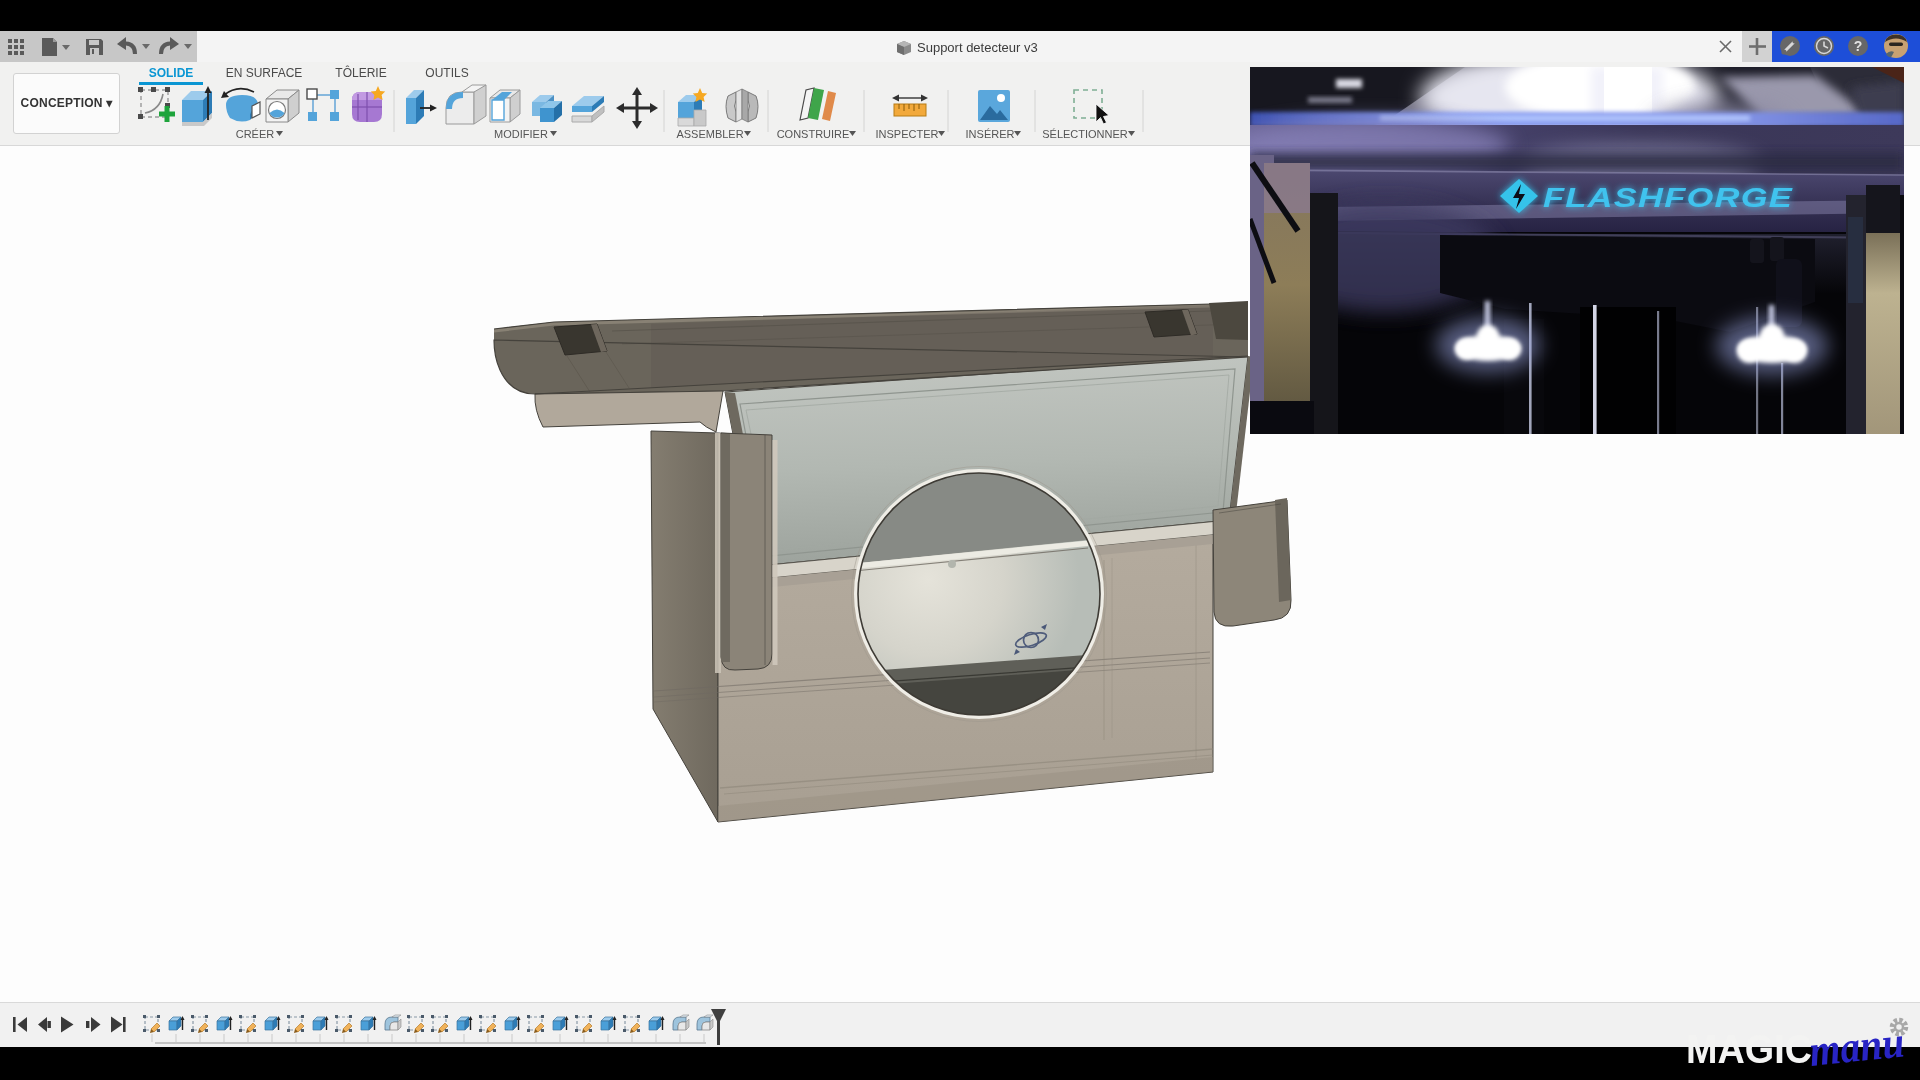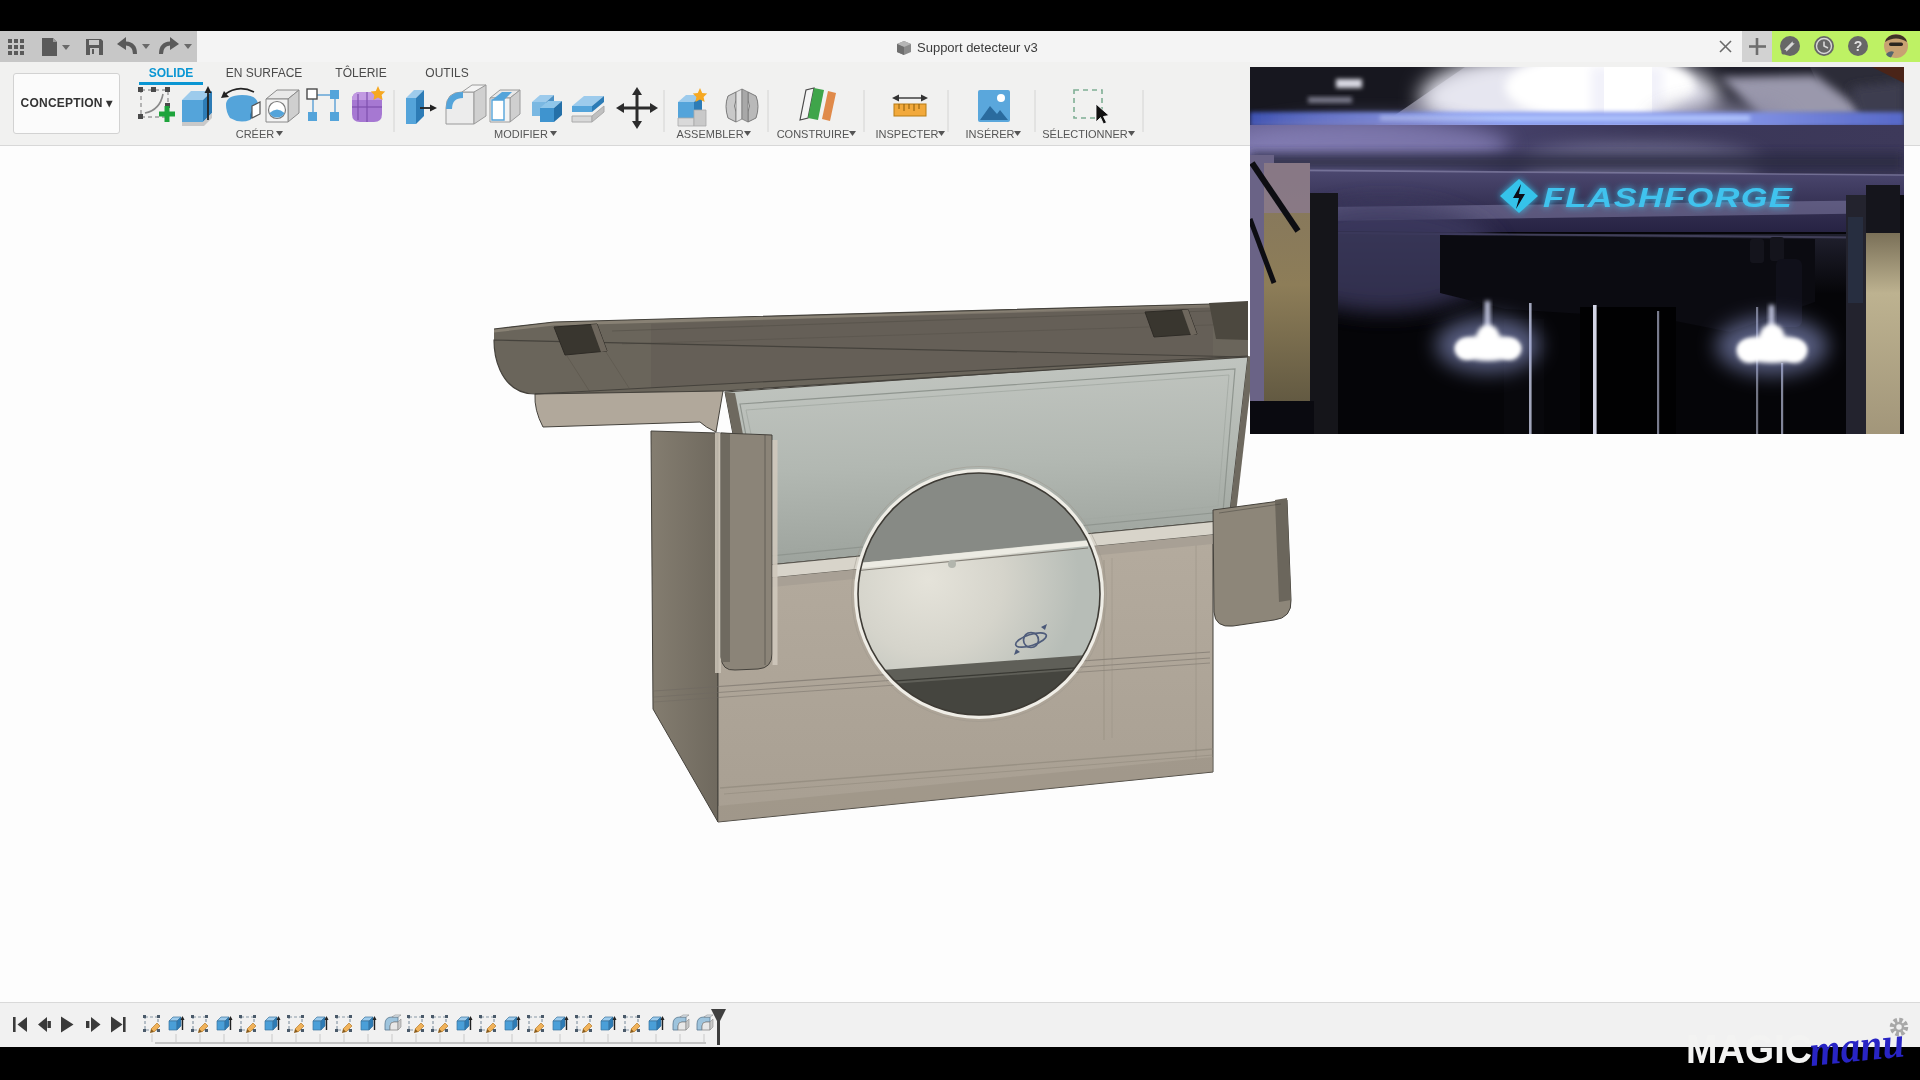--- a/index.html
+++ b/index.html
@@ -1,20 +1,20 @@
 <!DOCTYPE html>
 <html><head>
 <meta charset="utf-8">
 <style>
   * { margin:0; padding:0; box-sizing:border-box; }
   html,body { width:1920px; height:1080px; overflow:hidden; background:#fdfdfd;
     font-family:"Liberation Sans", sans-serif; position:relative; }
   .abs { position:absolute; }
   #topblack { left:0; top:0; width:1920px; height:31px; background:#000; }
-  #tabstrip { left:0; top:31px; width:1920px; height:31px; background:#bef264; }
+  #tabstrip { left:0; top:31px; width:1920px; height:31px; background:#1d4ed8; }
   #qat { left:0; top:0; width:197px; height:31px; background:#c7c7c7; }
   #doctab { left:197px; top:0; width:1546px; height:31px; background:#f4f4f4; }
   #ribbon { left:0; top:62px; width:1920px; height:84px; background:#f1f1f0;
     border-bottom:1px solid #d8d8d8; }
   #conception { left:13px; top:11px; width:107px; height:61px; background:#fbfbfb;
     border:1px solid #d2d2d2; border-radius:3px; color:#333; font-size:12px; font-weight:bold;
     text-align:center; line-height:59px; letter-spacing:0.2px; }
   #viewport { left:0; top:146px; width:1920px; height:856px; background:#fdfdfd; }
   #video { left:1250px; top:67px; width:654px; height:367px; background:#07070c; }
   #timeline { left:0; top:1002px; width:1920px; height:45px; background:#f1f1f1;

